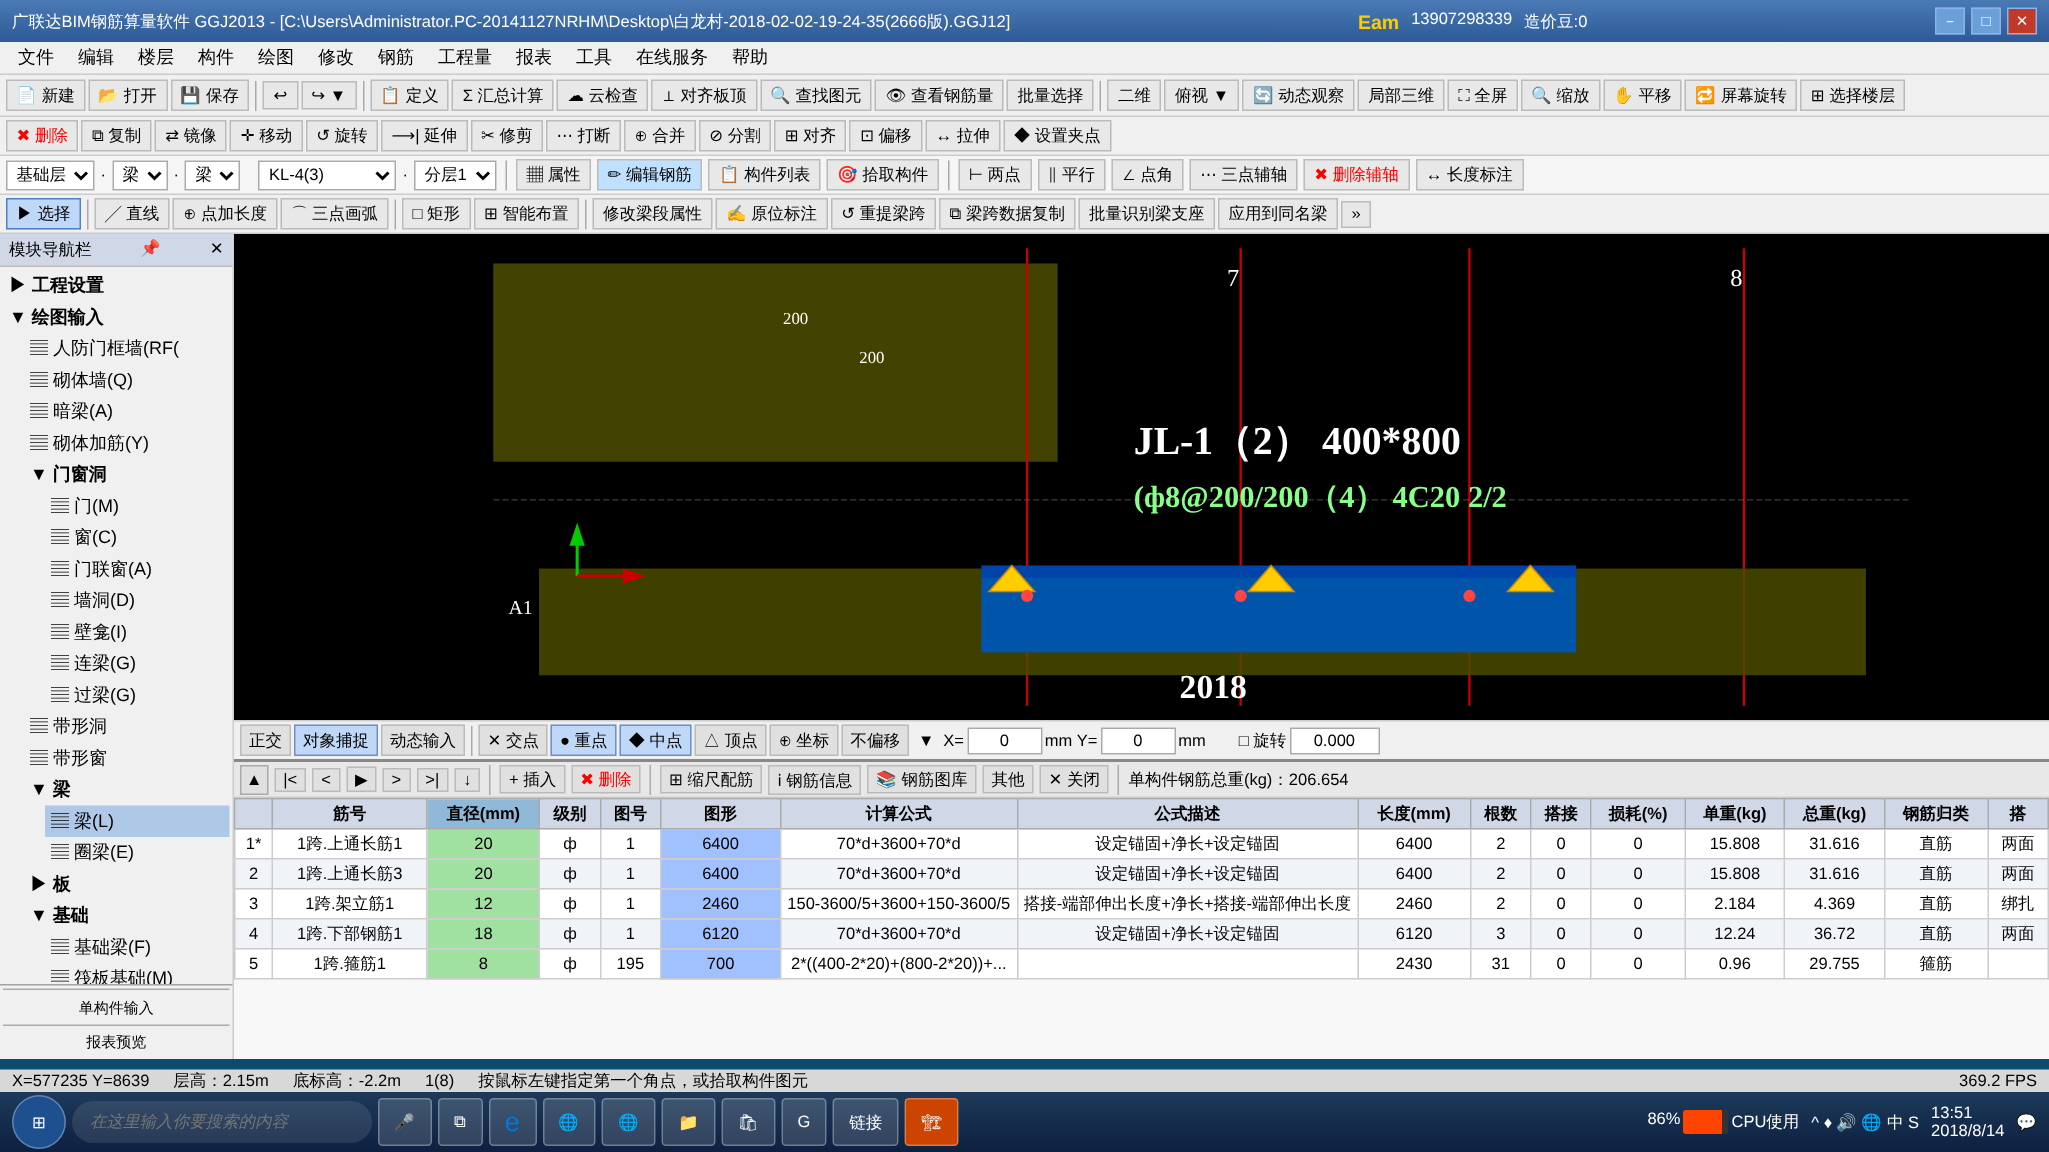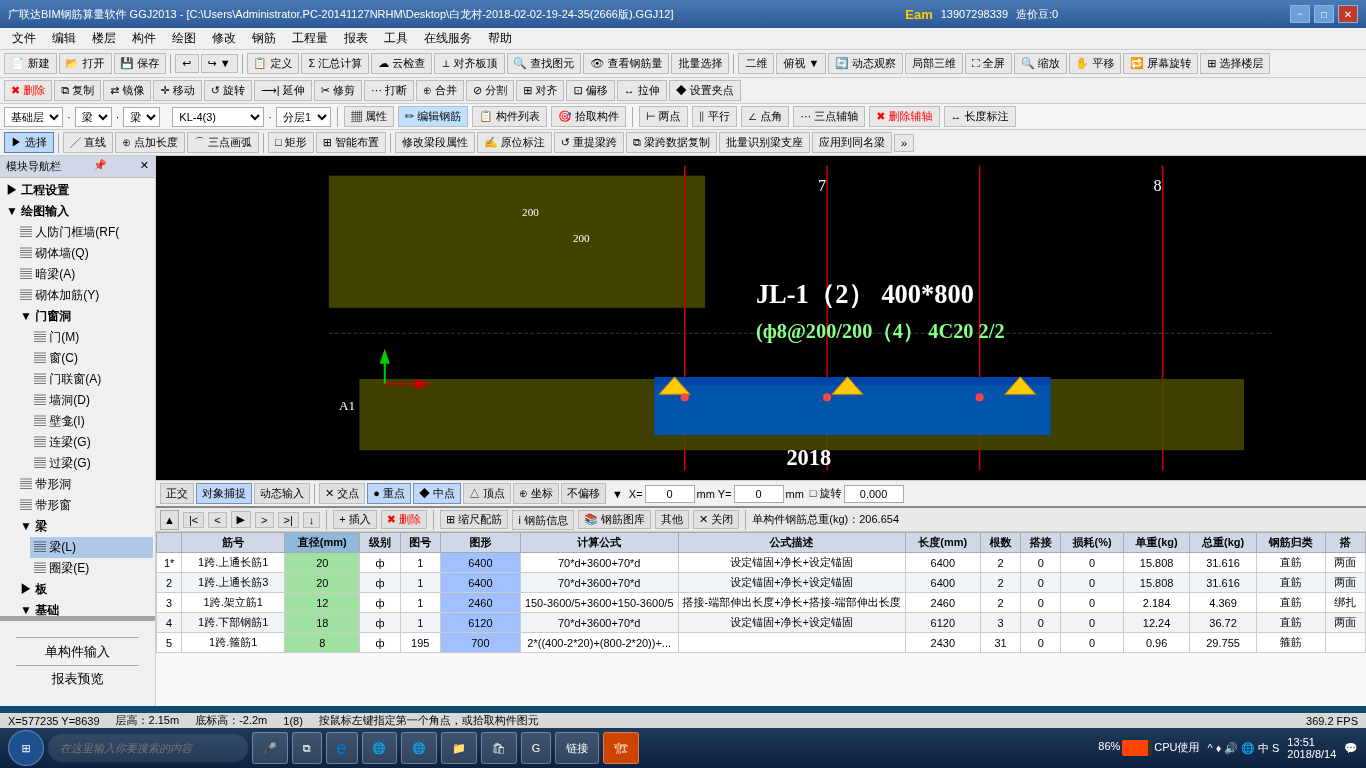--- a/index.html
+++ b/index.html
@@ -149,23 +149,23 @@
     .tree-section {
       padding: 2px 4px;
       font-weight: bold;
       display: flex;
       align-items: center;
       gap: 2px;
       cursor: pointer;
     }
     .tree-indent { padding-left: 14px; }
     #sidebar-bottom {
-      border-top: 5px solid #a3a3a3;
-      padding: 16px;
-      font-size: 13px;
+      border-top: 1px solid #a3a3a3;
+      padding: 2px;
+      font-size: 10px;
     }
     .sidebar-bottom-btn {
       display: block;
       padding: 2px 4px;
       cursor: pointer;
       text-align: center;
     }
 
     
     #canvas-area {
@@ -316,21 +316,21 @@
     }
     .sys-tray-item { display: flex; gap: 2px; }
     
     select { font-size: 11px; }
   </style>
 </head>
 <body>
 
 <div id="titlebar">
   <div style="font-size:11px; overflow:hidden; white-space:nowrap; text-overflow:ellipsis; max-width:900px;">广联达BIM钢筋算量软件 GGJ2013 - [C:\Users\Administrator.PC-20141127NRHM\Desktop\白龙村-2018-02-02-19-24-35(2666版).GGJ12]</div>
-  <div style="display:flex; align-items:center; gap:8px;">
+  <div style="display:flex; gap:8px;">
     <span style="font-size:13px; color:#ffcc00; font-weight:bold;">Eam</span>
     <span>13907298339</span>
     <span>造价豆:0</span>
   </div>
   <div id="titlebar-controls">
     <div class="title-btn">－</div>
     <div class="title-btn">□</div>
     <div class="title-btn close">✕</div>
   </div>
 </div>
@@ -558,21 +558,21 @@
       <div class="snap-btn active">◆ 中点</div>
       <div class="snap-btn">△ 顶点</div>
       <div class="snap-btn">⊕ 坐标</div>
       <div class="snap-btn">不偏移</div>
       <span style="margin:0 4px;">▼</span>
       <span>X=</span>
       <input type="text" class="coord-input" value="0" style="">
       <span>mm Y=</span>
       <input type="text" class="coord-input" value="0" style="">
       <span>mm</span>
-      <span style="margin-left:4px;">□ 旋转</span>
+      <span style="margin-left:20px;">□ 旋转</span>
       <input type="text" class="coord-input" value="0.000" style="width: 60px;">
     </div>
 
     <div id="rebar-panel">
       <div id="rebar-toolbar">
         <div style="border:1px solid #aaa; background:#e0e0e0; display:flex; align-items:center; height:20px;">
           <span style="padding:0 3px;">▲</span>
         </div>
         <div class="rebar-tb-btn">|&lt;</div>
         <div class="rebar-tb-btn">&lt;</div>

